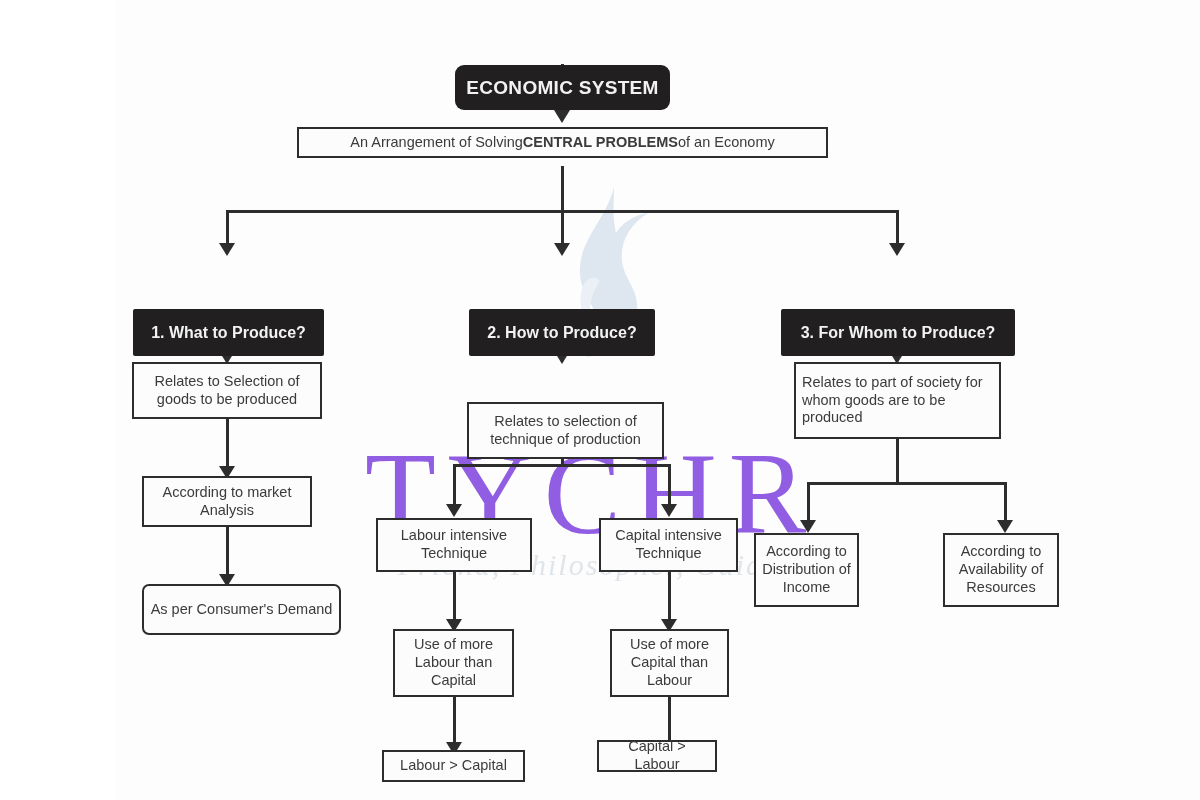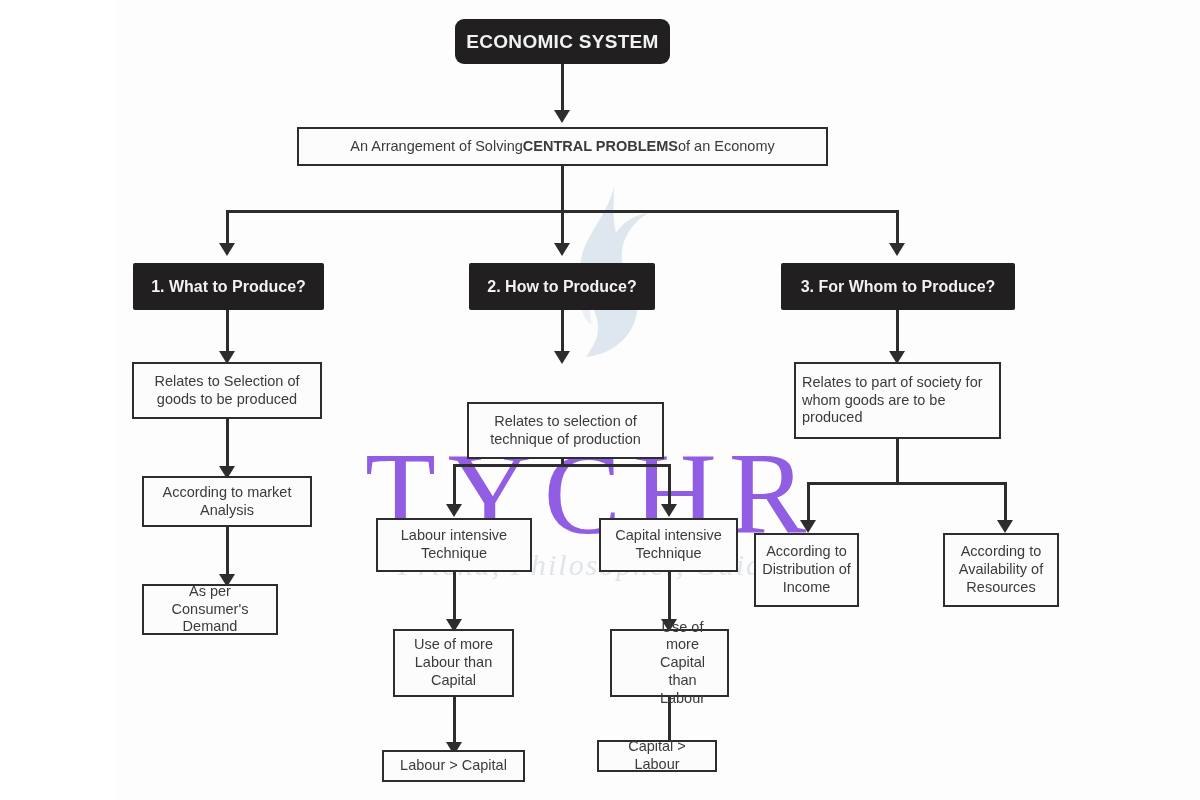--- a/index.html
+++ b/index.html
@@ -80,20 +80,21 @@
     padding: 3px 6px;
     z-index: 4;
   }
   .node.dark {
     background: #211f1f;
     color: #f2f2f2;
     border: none;
     border-radius: 2px;
     font-weight: bold;
     font-size: 16px;
+    margin-top: 46px;
   }
   .node.dark.rounded { border-radius: 9px; font-size: 19px; letter-spacing: .3px; }
   .node.left-align { justify-content: flex-start; text-align: left; }
   .node.thin { border-width: 2px; }
 
   
   .vline {
     position: absolute;
     width: 2.5px;
     background: #2d2d2d;
@@ -129,21 +130,21 @@
     </svg>
     <div id="watermark-word">TYCHR</div>
     <div id="watermark-tagline">Friend, Philosopher, Guide</div>
   </div>
 
   <div class="node dark rounded" style="left:455px; top:19px; width:215px; height:45px;">ECONOMIC SYSTEM</div>
 
   <div class="vline" style="left:561px; top:64px; height:50px;"></div>
   <div class="arrow" style="left:554px; top:110px;"></div>
 
-  <div class="node" style="left:297px; top:127px; width:531px; height:39px; font-size:14.5px;">
+  <div class="node" style="left:297px; top:127px; width:531px; height:31px; font-size:14.5px;">
     <span>An Arrangement of Solving </span>
       <b>CENTRAL PROBLEMS</b>
       <span> of an Economy</span>
   </div>
 
   <div class="vline" style="left:561px; top:166px; height:46px;"></div>
   <div class="hline" style="left:226px; top:210px; width:672px;"></div>
 
   <div class="vline" style="left:226px; top:210px; height:36px;"></div>
   <div class="arrow" style="left:219px; top:243px;"></div>
@@ -174,42 +175,42 @@
   <div class="node left-align" style="left:794px; top:362px; width:207px; height:77px;">Relates to part of society for whom goods are to be produced</div>
 
   <div class="vline" style="left:226px; top:419px; height:52px;"></div>
   <div class="arrow" style="left:219px; top:466px;"></div>
 
   <div class="node" style="left:142px; top:476px; width:170px; height:51px;">According to market Analysis</div>
 
   <div class="vline" style="left:226px; top:527px; height:52px;"></div>
   <div class="arrow" style="left:219px; top:574px;"></div>
 
-  <div class="node" style="left:142px; top:584px; width:136px; height:51px;">As per Consumer's Demand</div>
+  <div class="node" style="left:142px; top:584px; width:199px; height:51px;border-radius:7px;">As per Consumer's Demand</div>
 
   <div class="vline" style="left:561px; top:419px; height:47px;"></div>
   <div class="hline" style="left:453px; top:464px; width:218px;"></div>
 
   <div class="vline" style="left:453px; top:464px; height:43px;"></div>
   <div class="arrow" style="left:446px; top:504px;"></div>
 
   <div class="vline" style="left:668px; top:464px; height:43px;"></div>
   <div class="arrow" style="left:661px; top:504px;"></div>
 
   <div class="node" style="left:376px; top:518px; width:156px; height:54px;">Labour intensive Technique</div>
   <div class="node" style="left:599px; top:518px; width:139px; height:54px;">Capital intensive Technique</div>
 
   <div class="vline" style="left:453px; top:572px; height:52px;"></div>
   <div class="arrow" style="left:446px; top:619px;"></div>
 
   <div class="vline" style="left:668px; top:572px; height:52px;"></div>
   <div class="arrow" style="left:661px; top:619px;"></div>
 
   <div class="node" style="left:393px; top:629px; width:121px; height:68px;">Use of more Labour than Capital</div>
-  <div class="node" style="left:610px; top:629px; width:119px; height:68px;padding-left:32px;">Use of more Capital than Labour</div>
+  <div class="node" style="left:610px; top:629px; width:119px; height:68px;">Use of more Capital than Labour</div>
 
   <div class="vline" style="left:453px; top:697px; height:50px;"></div>
   <div class="arrow" style="left:446px; top:742px;"></div>
 
   <div class="vline" style="left:668px; top:697px; height:50px;"></div>
   <div class="arrow" style="left:661px; top:742px;"></div>
 
   <div class="node thin" style="left:382px; top:750px; width:143px; height:32px;">Labour &gt; Capital</div>
   <div class="node thin" style="left:597px; top:740px; width:120px; height:32px;">Capital &gt; Labour</div>
 

